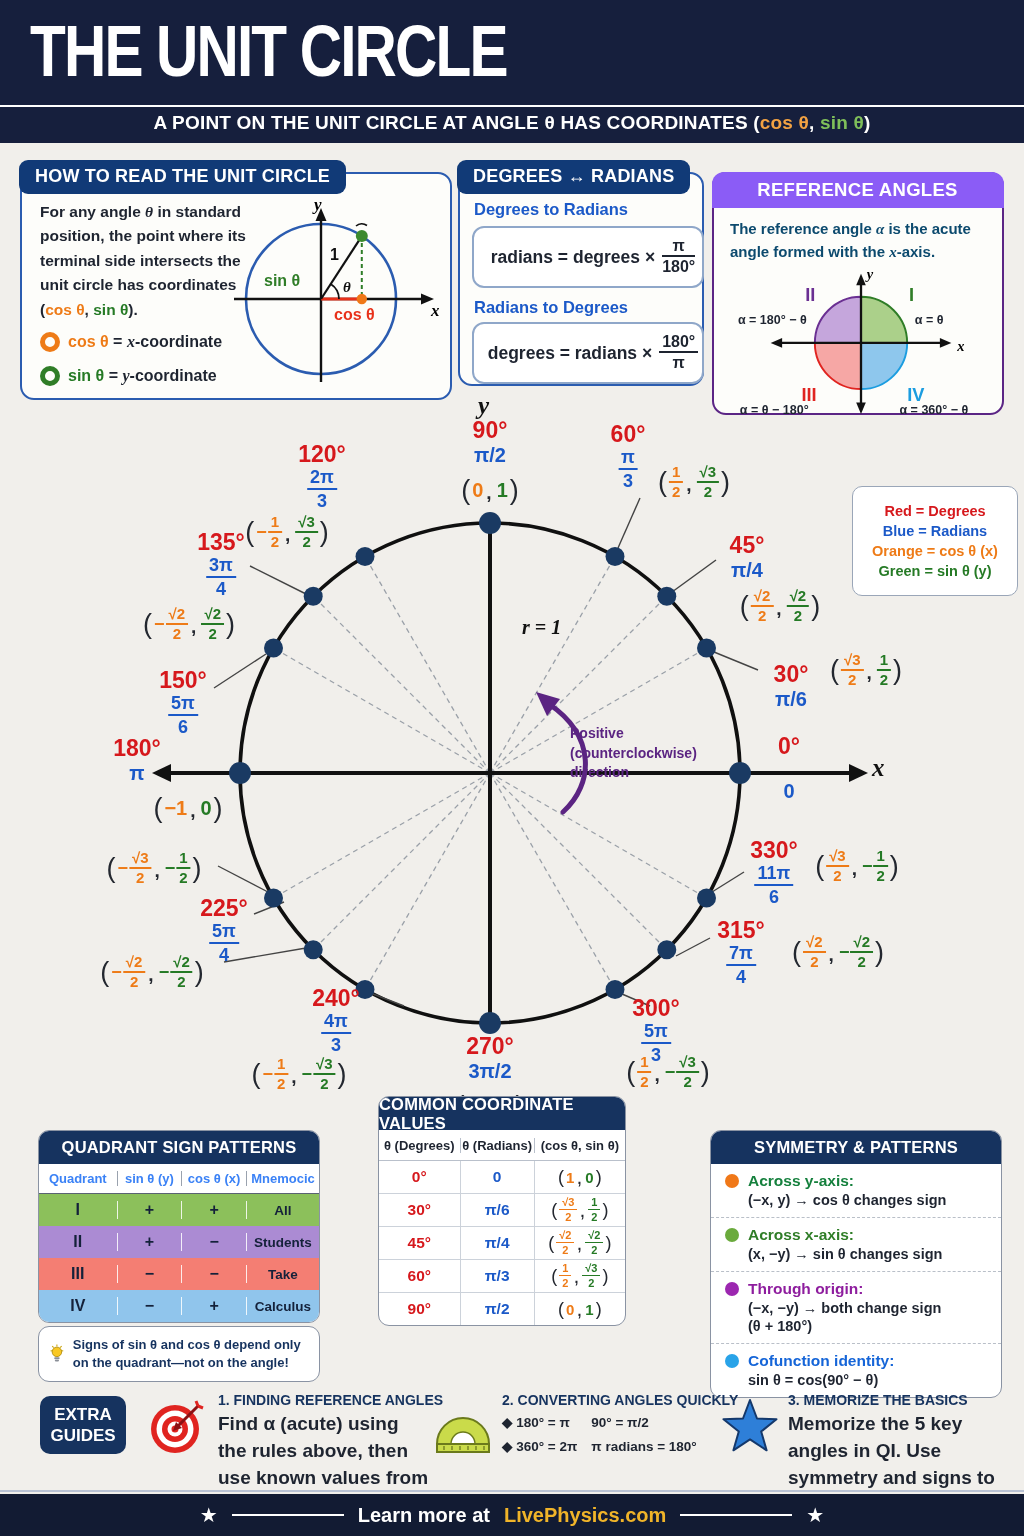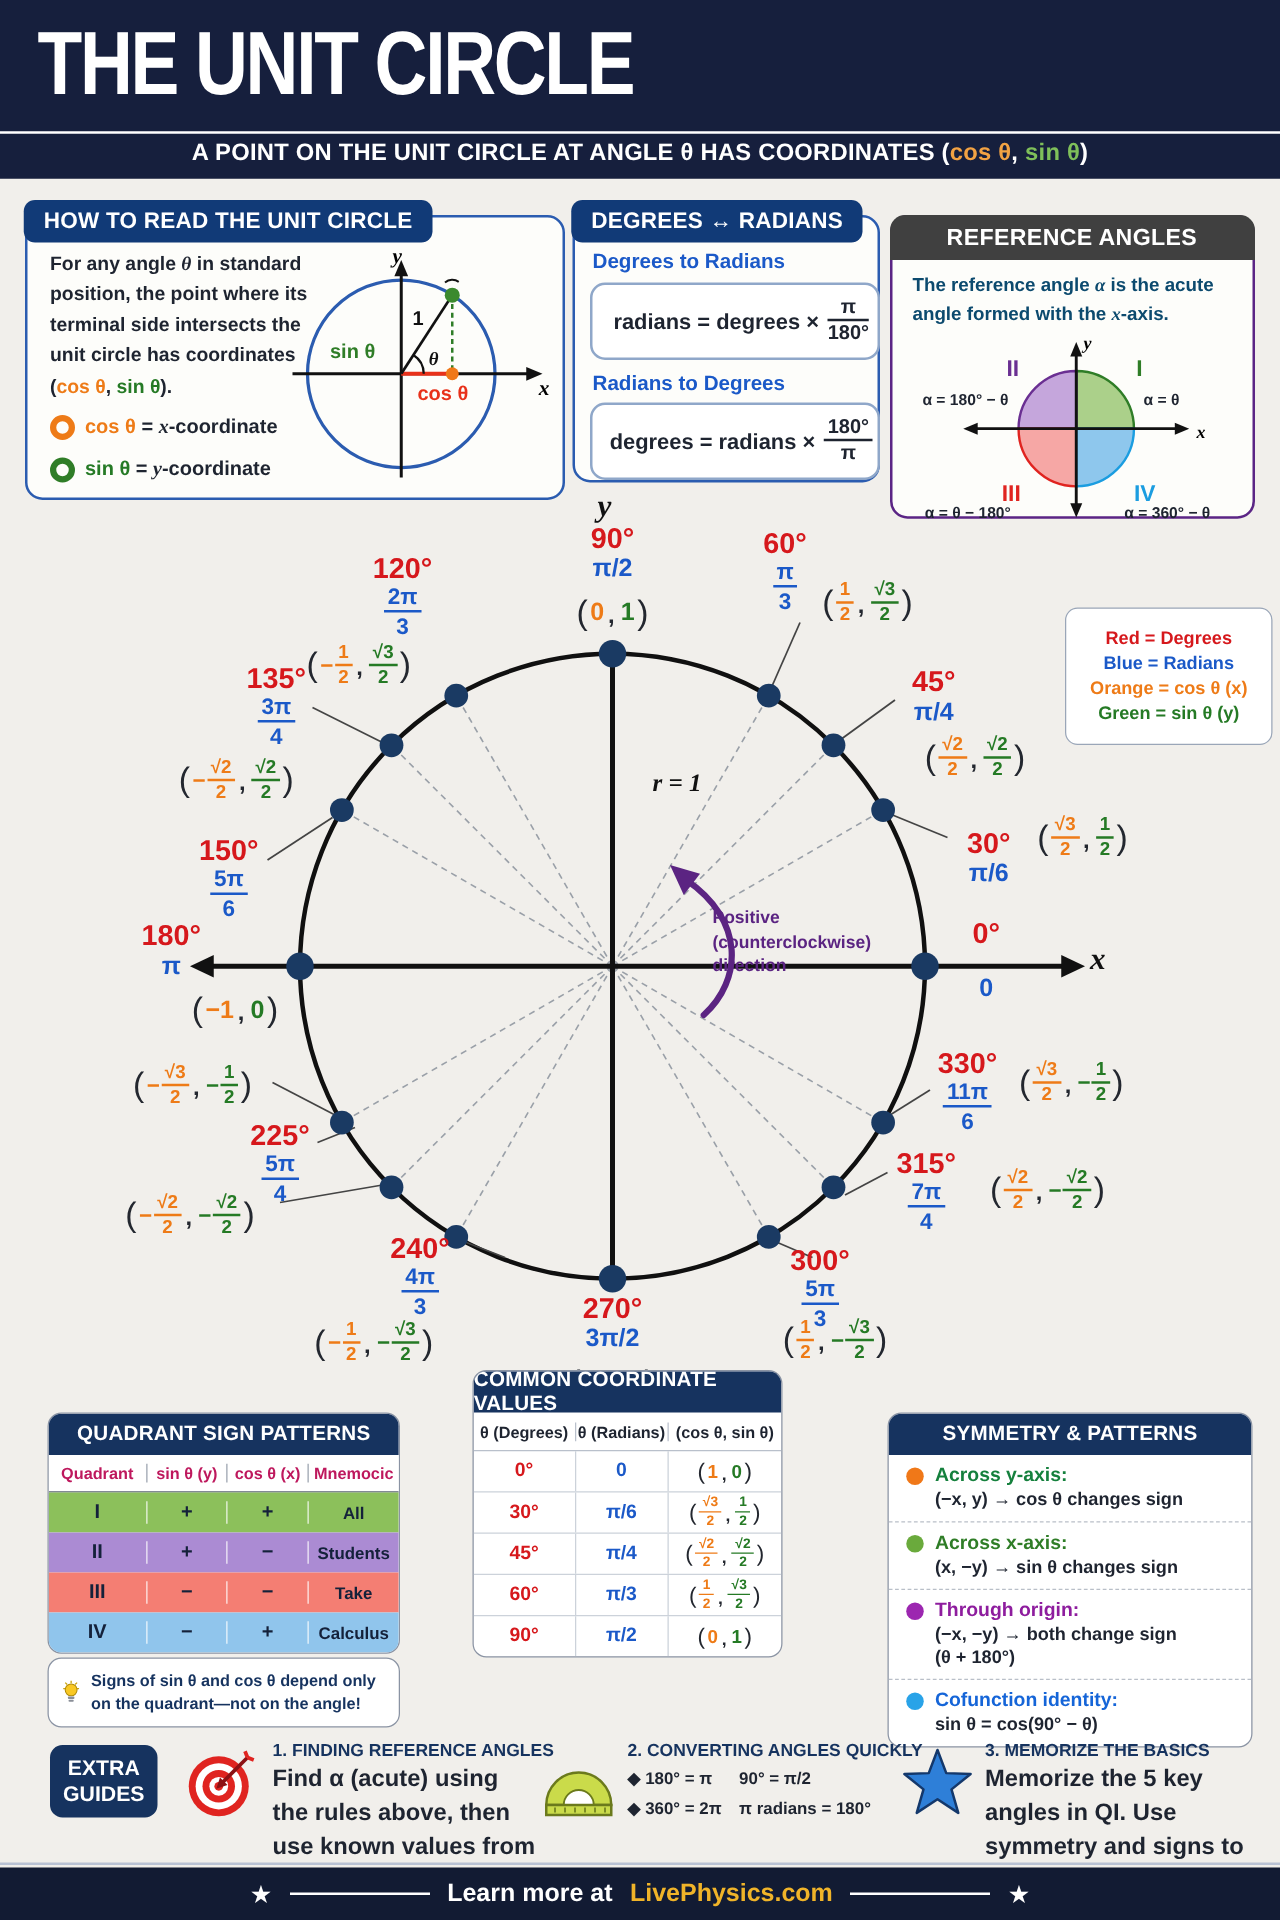--- a/index.html
+++ b/index.html
@@ -27,21 +27,21 @@
   .c1-svg{position:absolute;right:4px;top:20px;}
 
   .card2{left:458px;top:172px;width:246px;height:214px;}
   .c2-sub{position:absolute;left:14px;font-size:16.5px;font-weight:800;color:#1b59c8;}
   .fbox{position:absolute;left:12px;width:218px;height:58px;border:2px solid #8fa7c9;border-radius:12px;
         display:flex;align-items:center;justify-content:center;background:#fff;font-size:17.5px;font-weight:700;color:#1e2430;padding-left:10px;}
   .fbox .frac{margin-left:7px;}
   .fbox .frac .num,.fbox .frac .den{font-size:16px;}
 
   .card3{left:712px;top:172px;width:292px;height:243px;border-color:#5b2585;}
-  .c3-head{position:absolute;left:-2.5px;top:-2.5px;width:292px;height:36px;background:#404040;color:#fff;
+  .c3-head{position:absolute;left:-2.5px;top:-2.5px;width:292px;height:36px;background:#8b5cf6;color:#fff;
            border-radius:12px 12px 0 0;display:flex;align-items:center;justify-content:center;
            font-size:18.5px;font-weight:800;letter-spacing:.3px;}
   .c3-desc{position:absolute;left:16px;top:44px;width:258px;font-size:15px;line-height:1.5;font-weight:600;color:#0c4a6e;}
   .c3-svg{position:absolute;left:22px;top:92px;}
 
   
   .frac{display:inline-block;vertical-align:middle;text-align:center;}
   .frac .num{display:block;line-height:1.05;border-bottom:2px solid currentColor;padding:0 3px 1px;}
   .frac .den{display:block;line-height:1.12;padding-top:1px;}
 
@@ -78,21 +78,21 @@
   #main-svg .dot{fill:#1a3a63;}
   #main-svg .axisln{stroke:#111;stroke-width:4;}
   #main-svg .conn{stroke:#444;stroke-width:1.4;}
 
   
   .bbox{position:absolute;background:#fff;border:1.5px solid #8a93a3;border-radius:11px;box-sizing:border-box;overflow:hidden;}
   .bbox-head{height:33px;background:#16335f;color:#fff;display:flex;align-items:center;justify-content:center;
              font-size:16.5px;font-weight:800;letter-spacing:.2px;}
   .qtable{left:38px;top:1130px;width:282px;}
   .qt-cols{display:flex;height:29px;align-items:center;background:#fff;border-bottom:1.5px solid #5a6372;}
-  .qt-hcell{font-size:13px;font-weight:800;color:#be185d;text-align:center;border-right:1px solid #9aa2ae;}
+  .qt-hcell{font-size:13px;font-weight:800;color:#3b82f6;text-align:center;border-right:1px solid #9aa2ae;}
   .qt-row{display:flex;height:32px;align-items:center;}
   .qt-cell{font-size:16px;font-weight:800;color:#14213a;text-align:center;border-right:1.5px solid rgba(255,255,255,.85);}
   .qt-cell.mnem{font-size:13.5px;}
   .qt-hcell:nth-child(1),.qt-cell:nth-child(1){width:28%;}
   .qt-hcell:nth-child(2),.qt-cell:nth-child(2){width:23%;}
   .qt-hcell:nth-child(3),.qt-cell:nth-child(3){width:23%;}
   .qt-hcell:nth-child(4),.qt-cell:nth-child(4){width:26%;border-right:none;}
 
   .tipbox{position:absolute;left:38px;top:1326px;width:282px;height:56px;background:#fff;border:1.5px solid #8a93a3;
           border-radius:11px;display:flex;align-items:center;padding:0 10px;box-sizing:border-box;}

